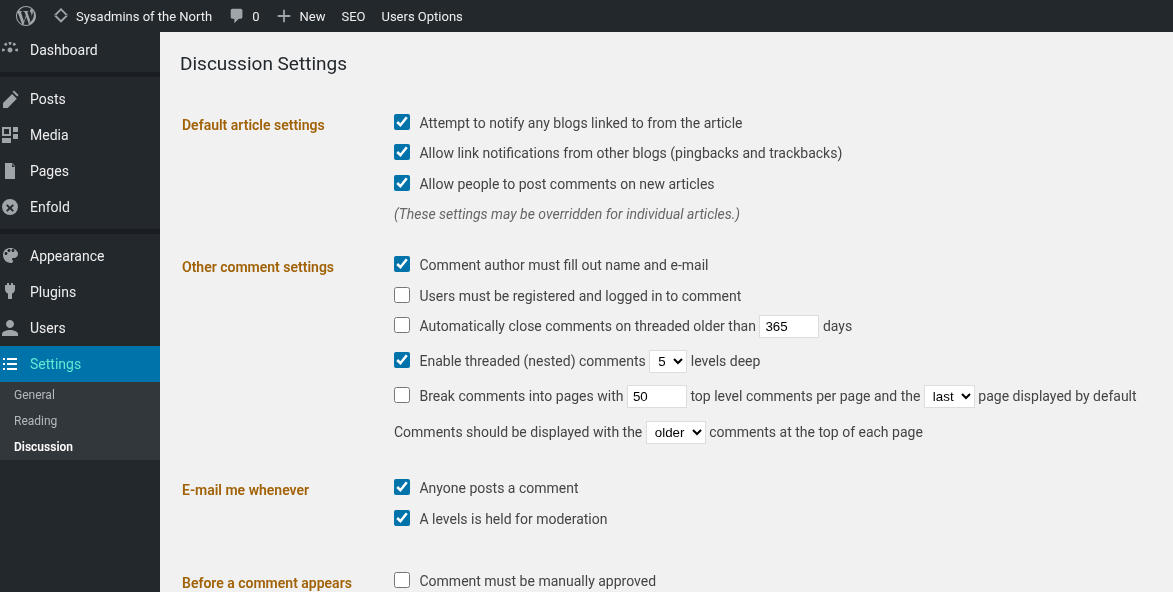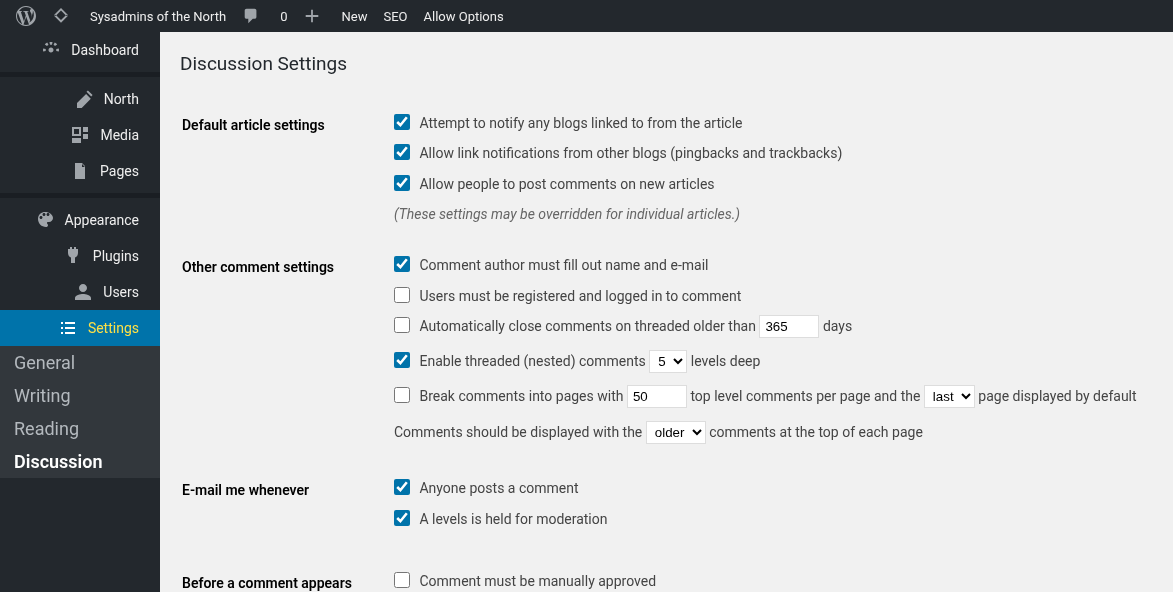--- a/index.html
+++ b/index.html
@@ -1,34 +1,34 @@
 <!DOCTYPE html>
 <html><head>
 <meta charset="utf-8">
 <style>
 * { margin: 0; padding: 0; box-sizing: border-box; }
 body { font-family: -apple-system, BlinkMacSystemFont, "Segoe UI", Roboto, sans-serif; font-size: 13px; color: #333; background: #f1f1f1; }
 .adminbar { background: #23282d; color: #eee; height: 32px; display: flex; align-items: center; padding: 0 8px; font-size: 13px; }
-.adminbar .ab-item { display: flex; align-items: center; padding: 0 8px; height: 32px; color: #eee; cursor: pointer; gap: 20px; }
+.adminbar .ab-item { display: flex; align-items: center; padding: 0 8px; height: 32px; color: #eee; cursor: pointer; gap: 6px; }
 .adminbar svg { fill: #a0a5aa; }
 .wrap { display: flex; min-height: calc(100vh - 32px); }
 .sidebar { width: 160px; background: #23282d; color: #eee; font-size: 14px; }
-.sidebar .menu-item { display: flex; align-items: center; padding: 8px 21px; color: #eee; cursor: pointer; gap: 10px; position: relative; justify-content: flex-end; }
-.sidebar .menu-item.current { background: #0073aa; color: #fde047; }
+.sidebar .menu-item { display: flex; align-items: center; padding: 8px 0; color: #eee; cursor: pointer; gap: 10px; position: relative; }
+.sidebar .menu-item.current { background: #0073aa; color: #5eead4; }
 .sidebar .menu-item.current::after { content: ""; position: absolute; right: -8px; top: 50%; transform: translateY(-50%); border: 8px solid transparent; border-right-color: #f1f1f1; }
 .sidebar .menu-sep { height: 5px; background: #1a1e23; margin: 4px 0; }
 .sidebar .submenu { background: #32373c; }
-.sidebar .submenu .sub-item { padding: 6px 5px 6px 14px; color: #b4b9be; cursor: pointer; font-size: 18px; }
+.sidebar .submenu .sub-item { padding: 6px 5px 6px 14px; color: #b4b9be; cursor: pointer; font-size: 12px; }
 .sidebar .submenu .sub-item.current { color: #fff; font-weight: 600; }
 .sidebar svg { fill: #a0a5aa; width: 20px; height: 20px; flex-shrink: 0; }
 .sidebar .menu-item.current svg { fill: #fff; }
 .content { flex: 1; padding: 20px; background: #f1f1f1; }
 .content h1 { font-size: 19px; font-weight: 400; color: #23282d; margin-bottom: 20px; }
 .form-table { width: 100%; }
-.form-table th { text-align: left; vertical-align: top; padding: 20px 10px 20px 0; width: 200px; font-weight: 600; color: #000000; font-size: 14px; }
+.form-table th { text-align: left; vertical-align: top; padding: 20px 10px 20px 0; width: 200px; font-weight: 600; color: #a16207; font-size: 14px; }
 .form-table td { padding: 15px 10px; vertical-align: top; color: #444; font-size: 14px; }
 .form-table label { display: block; margin-bottom: 8px; line-height: 1.6; }
 .form-table input[type=checkbox] { width: 16px; height: 16px; margin-right: 6px; vertical-align: -2px; accent-color: #0073aa; }
 .form-table input[type=number], .form-table input[type=text].small-text { width: 60px; padding: 3px 5px; border: 1px solid #ddd; }
 .form-table select { padding: 2px 4px; border: 1px solid #ddd; background: #fff; }
 .description { font-style: italic; color: #666; margin-top: 11px; }
 .inline-row { margin-top: 12px; line-height: 1.8; }
 </style>
 </head>
 <body>
@@ -54,50 +54,56 @@
   <div class="ab-item">
     <svg viewBox="0 0 20 20" width="18" height="18">
         <path d="M9 3h2v6h6v2h-6v6H9v-6H3V9h6V3z"></path>
       </svg>
     <span>New</span>
   </div>
   <div class="ab-item">
     <span>SEO</span>
   </div>
   <div class="ab-item">
-    <span>Allow Options</span>
+    <span>Users Options</span>
   </div>
 </div>
 
 <div class="wrap">
   <div class="sidebar">
     <div class="menu-item">
       <svg viewBox="0 0 20 20">
           <path d="M3.8 4.4c.7-.8 1.5-1.4 2.5-1.9L7.5 5c-.5.2-1 .5-1.5.9L3.8 4.4zM10 2c.5 0 1.1.1 1.6.2l-.7 2.6c-.3 0-.6-.1-.9-.1s-.6 0-.9.1L8.4 2.2c.5-.1 1.1-.2 1.6-.2zm3.7.5c1 .5 1.8 1.1 2.5 1.9l-2.2 1.5c-.5-.4-1-.7-1.5-.9l1.2-2.5zM18 10c0 .5-.1 1.1-.2 1.6l-2.6-.7c0-.3.1-.6.1-.9s0-.6-.1-.9l2.6-.7c.1.5.2 1.1.2 1.6zM2 10c0-.5.1-1.1.2-1.6l2.6.7c0 .3-.1.6-.1.9s0 .6.1.9l-2.6.7C2.1 11.1 2 10.5 2 10zm10.5 0c0 1.4-1.1 2.5-2.5 2.5S7.5 11.4 7.5 10 8.6 7.5 10 7.5s2.5 1.1 2.5 2.5z"></path>
         </svg>
       <span>Dashboard</span>
     </div>
     <div class="menu-sep"></div>
     <div class="menu-item">
       <svg viewBox="0 0 20 20">
           <path d="M13.9 1.4L18.6 6l-1.4 1.4-4.7-4.7 1.4-1.3zM3 14.1l9.1-9.1 4.7 4.7L7.7 19H3v-4.9z"></path>
         </svg>
-      <span>North</span>
+      <span>Posts</span>
     </div>
     <div class="menu-item">
       <svg viewBox="0 0 20 20">
           <path d="M2 2h9v9H2V2zm2 2v5h5V4H4zm9-2h5v5h-5V2zm0 7h5v5h-5V9zM2 13h9v5H2v-5z"></path>
         </svg>
       <span>Media</span>
     </div>
     <div class="menu-item">
       <svg viewBox="0 0 20 20">
           <path d="M5 2h7l3 3v13H5V2zm7 1v3h3l-3-3zM7 7h6v1H7V7zm0 3h6v1H7v-1zm0 3h6v1H7v-1z"></path>
         </svg>
       <span>Pages</span>
+    </div>
+    <div class="menu-item">
+      <svg viewBox="0 0 20 20">
+          <path d="M10 2a8 8 0 100 16 8 8 0 000-16zm3.9 11.4l-1.4 1.4L10 12.3l-2.5 2.5-1.4-1.4L8.6 11 6.1 8.6 7.5 7.2 10 9.7l2.5-2.5 1.4 1.4L11.4 11l2.5 2.4z"></path>
+        </svg>
+      <span>Enfold</span>
     </div>
     <div class="menu-sep"></div>
     <div class="menu-item">
       <svg viewBox="0 0 20 20">
           <path d="M10 2c4.4 0 8 2.7 8 6 0 2.2-1.8 4-4 4h-1c-.6 0-1 .4-1 1 0 .3.1.5.3.7.4.4.7.9.7 1.5 0 1.1-.9 1.8-2 1.8-4.4 0-8-3.6-8-8s3.6-7 7-7zm-4 7c.8 0 1.5-.7 1.5-1.5S6.8 6 6 6s-1.5.7-1.5 1.5S5.2 9 6 9zm3-3c.8 0 1.5-.7 1.5-1.5S9.8 3 9 3s-1.5.7-1.5 1.5S8.2 6 9 6zm4 0c.8 0 1.5-.7 1.5-1.5S13.8 3 13 3s-1.5.7-1.5 1.5S12.2 6 13 6z"></path>
         </svg>
       <span>Appearance</span>
     </div>
     <div class="menu-item">
       <svg viewBox="0 0 20 20">
@@ -112,21 +118,20 @@
       <span>Users</span>
     </div>
     <div class="menu-item current">
       <svg viewBox="0 0 20 20">
           <path d="M3 4h2v2H3V4zm4 0h10v2H7V4zM3 9h2v2H3V9zm4 0h10v2H7V9zm-4 5h2v2H3v-2zm4 0h10v2H7v-2z"></path>
         </svg>
       <span>Settings</span>
     </div>
     <div class="submenu">
       <div class="sub-item">General</div>
-      <div class="sub-item">Writing</div>
       <div class="sub-item">Reading</div>
       <div class="sub-item current">Discussion</div>
     </div>
   </div>
 
   <div class="content">
     <h1>Discussion Settings</h1>
 
     <table class="form-table">
       <tbody>

